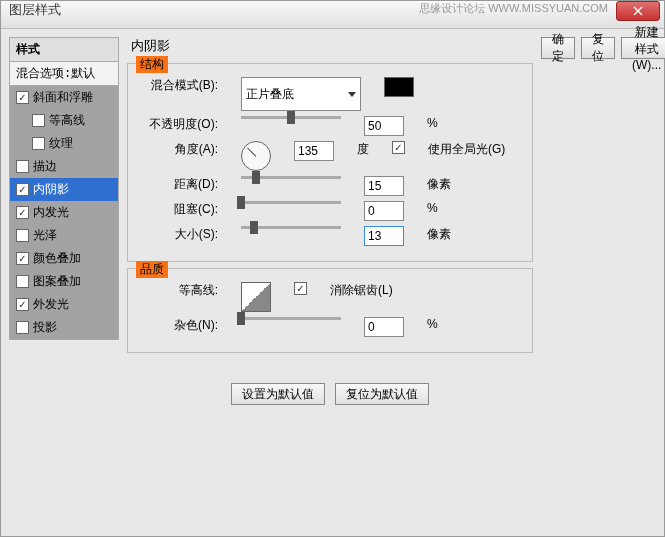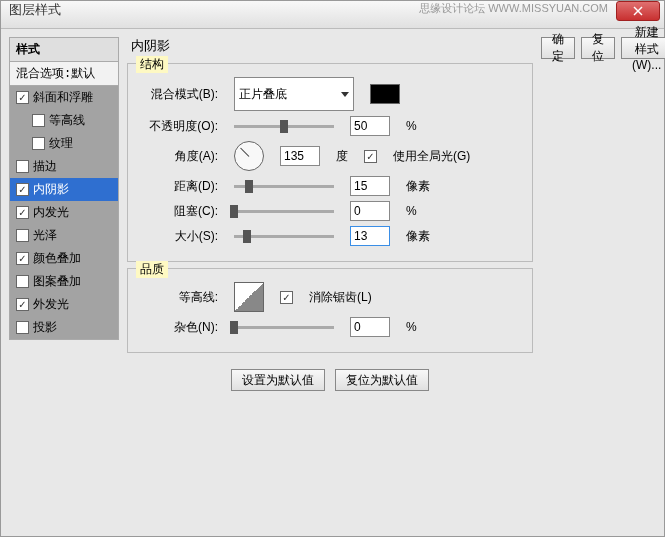--- a/index.html
+++ b/index.html
@@ -15,36 +15,36 @@
 .left-sub { background: #f2f2f2; padding: 3px 6px; border: 1px solid #aaa; border-top: none; font-size: 12px; font-family: Liberation Mono, monospace; }
 .style-list { border: 1px solid #aaa; border-top: none; background: #a3a3a3; }
 .style-item { padding: 3px 6px; display: flex; align-items: center; gap: 4px; cursor: pointer; }
 .style-item.indent { padding-left: 22px; }
 .style-item.sel { background: #2f6fd0; color: #fff; }
 .cb { width: 13px; height: 13px; border: 1px solid #666; background: #fff; display: inline-flex; align-items: center; justify-content: center; font-size: 10px; color: #333; }
 .cb.ck::after { content: "✓"; }
 .center { flex: 1; display: flex; flex-direction: column; gap: 6px; }
 .panel-title { font-size: 13px; margin-bottom: 2px; padding-left: 4px; }
 .group { border: 1px solid #bbb; padding: 8px 10px 10px; position: relative; }
-.group-label { position: absolute; top: -8px; left: 8px; background: #fef9c3; padding: 0 4px; font-size: 12px; }
-.row { display: flex; align-items: center; gap: 16px; margin: 5px 0; }
+.group-label { position: absolute; top: -8px; left: 8px; background: #f97316; padding: 0 4px; font-size: 12px; }
+.row { display: flex; gap: 23px; margin: 5px 0; }
 .row-label { width: 80px; text-align: right; font-size: 12px; }
 .select { width: 120px; height: 20px; border: 1px solid #888; background: #fff; display: flex; align-items: center; padding: 16px 4px; position: relative; }
 .select::after { content: ""; position: absolute; right: 4px; width: 0; height: 0; border-left: 4px solid transparent; border-right: 4px solid transparent; border-top: 5px solid #333; }
 .color-sw { width: 30px; height: 20px; background: #000; border: 1px solid #666; }
 .slider { width: 100px; height: 3px; background: #aaa; position: relative; }
 .slider .thumb { position: absolute; top: -5px; width: 8px; height: 13px; background: #555; transform: translateX(-50%); }
 .numfield { width: 40px; height: 20px; border: 1px solid #888; background: #fff; padding: 0 3px; font-size: 12px; text-align: left; }
 .numfield.hl { border: 1px solid #3a8ee6; }
 .unit { font-size: 12px; }
 .angle-knob { width: 30px; height: 30px; border: 1px solid #666; border-radius: 50%; background: #f8f8f8; position: relative; }
 .angle-knob::after { content: ""; position: absolute; top: 50%; left: 50%; width: 12px; height: 1px; background: #333; transform-origin: left; transform: rotate(-135deg); }
 .contour-sw { width: 30px; height: 30px; border: 1px solid #666; background: linear-gradient(135deg, #fff 50%, #888 50%); }
 .btn { height: 22px; border: 1px solid #888; background: linear-gradient(#f8f8f8,#e0e0e0); padding: 0 10px; font-size: 12px; cursor: pointer; display: inline-flex; align-items: center; justify-content: center; }
-.footer-btns { display: flex; gap: 10px; justify-content: center; margin-top: 10px; }
+.footer-btns { display: flex; gap: 10px; justify-content: center; margin-top: 24px; }
 .right { width: 115px; display: flex; flex-direction: row; gap: 6px; }
 .right .btn { width: 100%; }
 .preview-cb { display: flex; align-items: center; justify-content: center; gap: 4px; margin-top: 4px; }
 .preview-box { width: 60px; height: 60px; background: linear-gradient(#555,#222); border: 1px solid #555; margin: 8px auto; box-shadow: inset 0 0 10px #000; }
 </style>
 </head>
 <body>
 
 <div class="window">
   <div class="titlebar">

